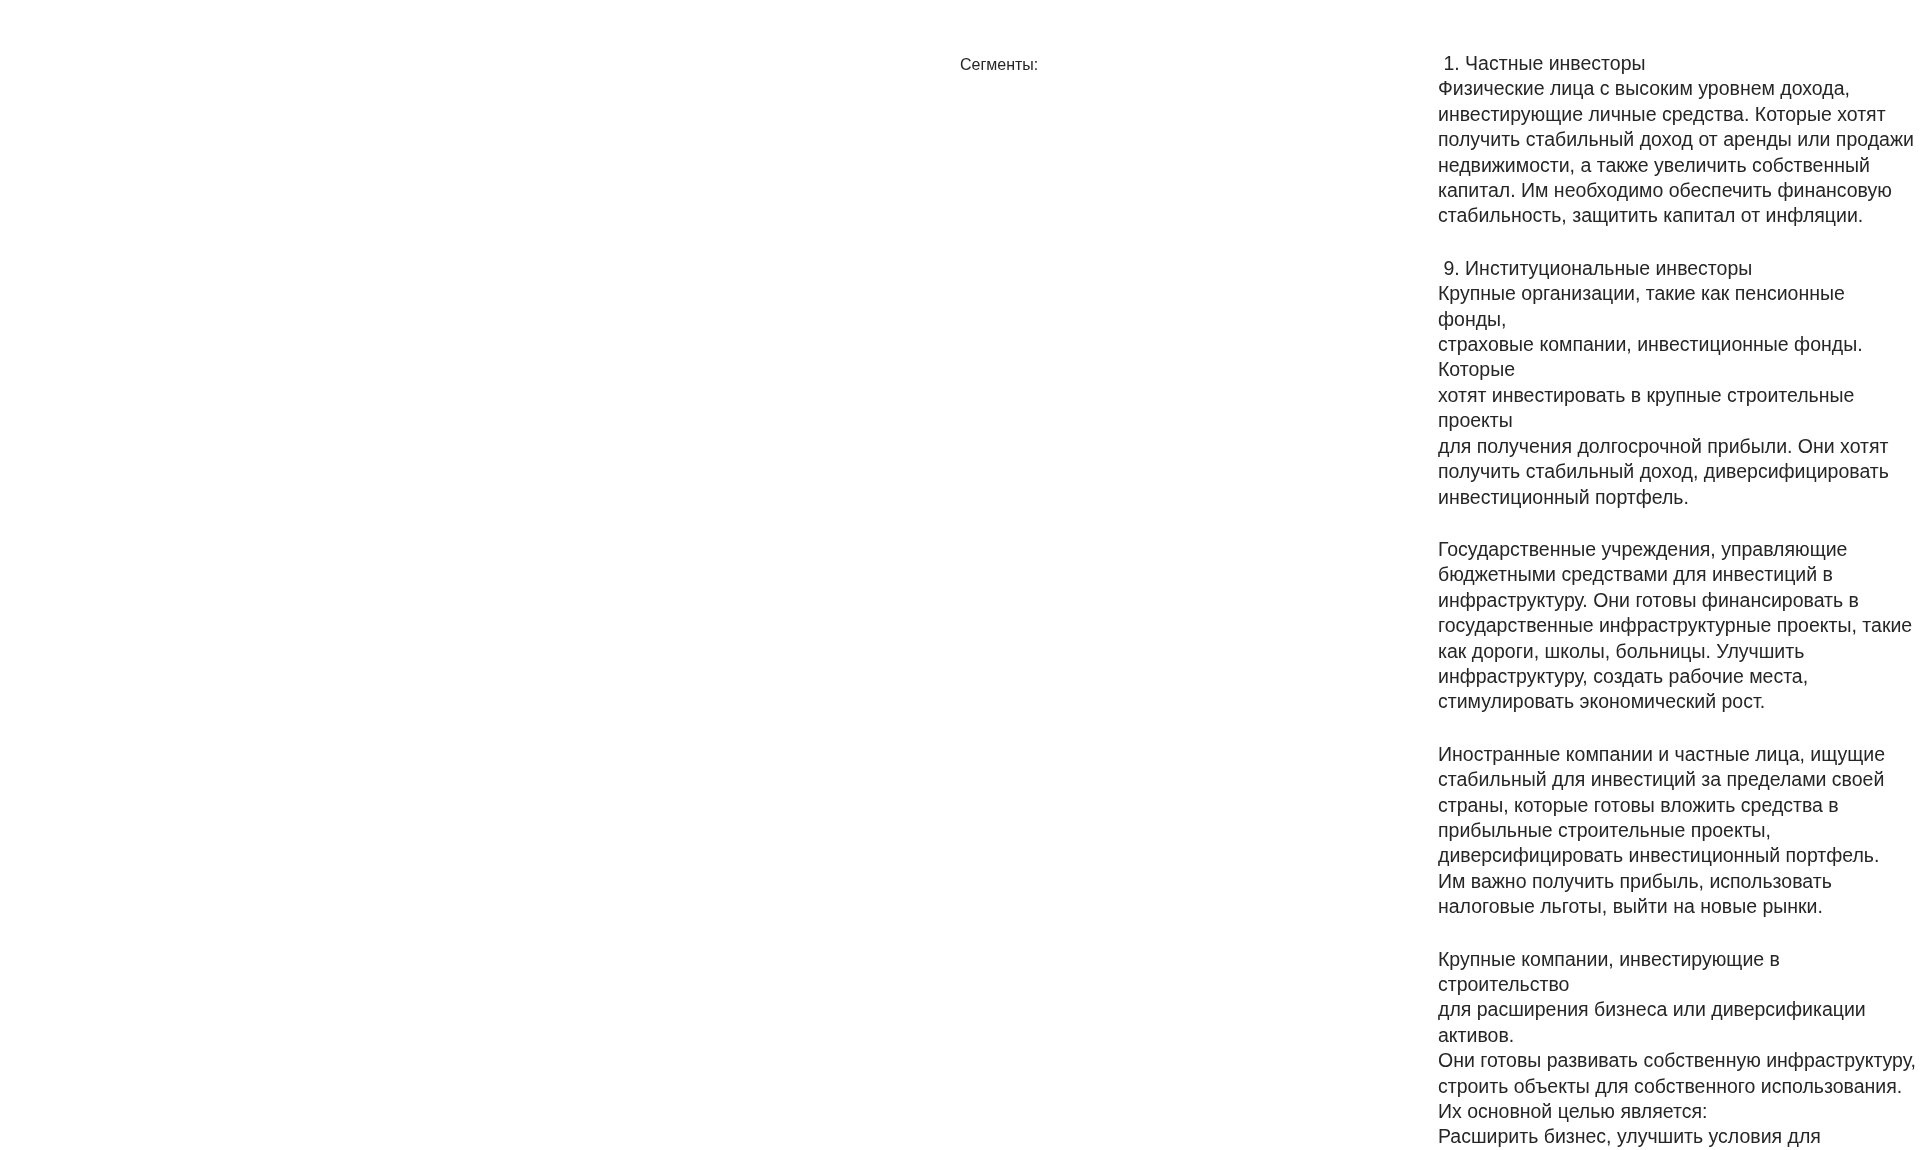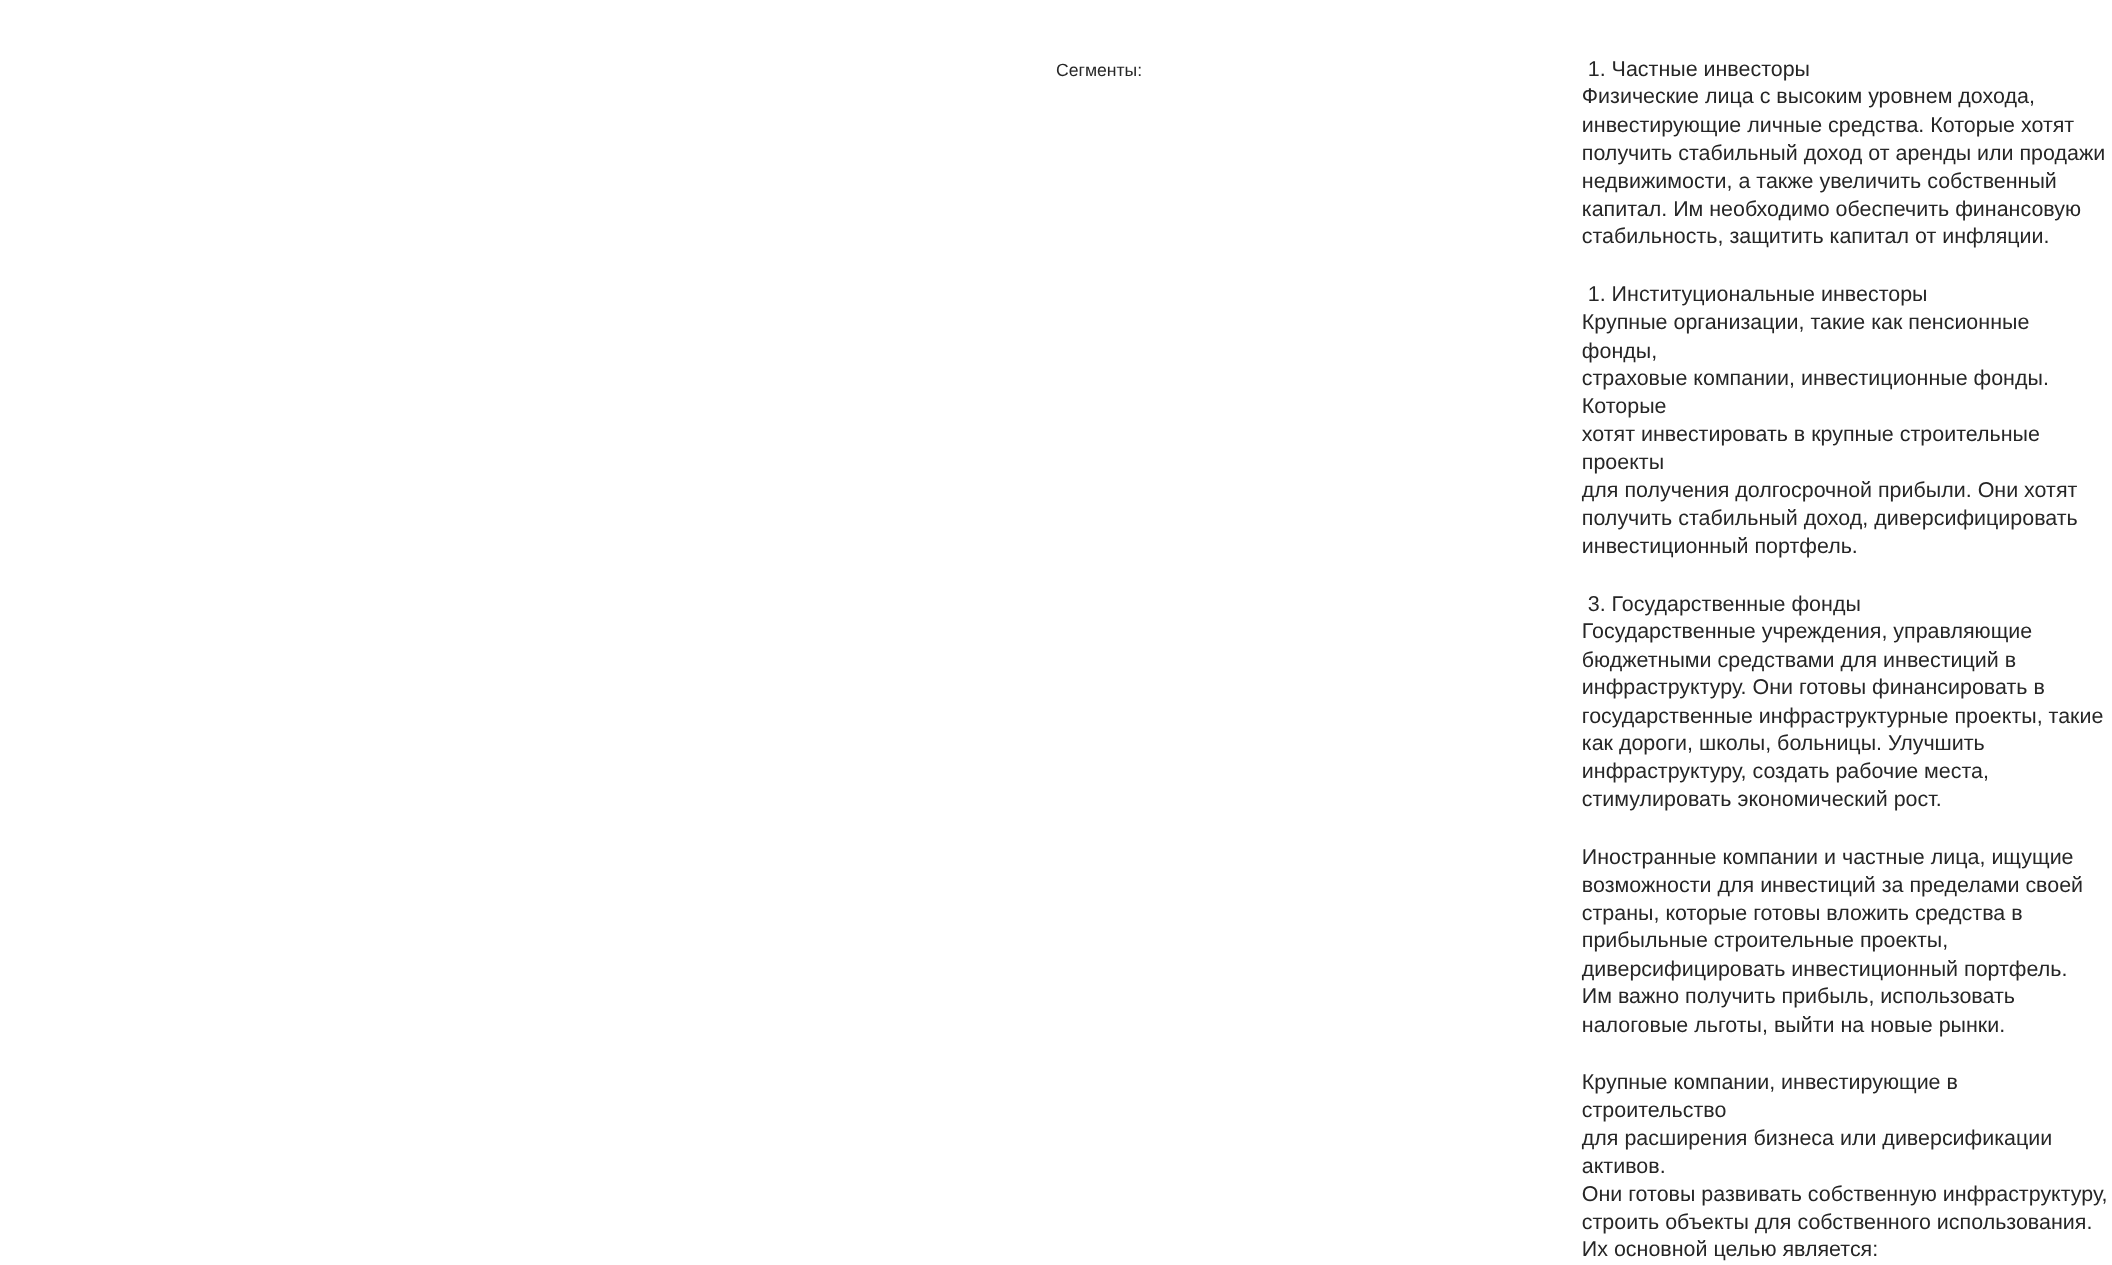--- a/index.html
+++ b/index.html
@@ -55,43 +55,42 @@
       <div class="seg-heading"> 1. Частные инвесторы</div>
       <div class="seg-body">Физические лица с высоким уровнем дохода,
 инвестирующие личные средства. Которые хотят
 получить стабильный доход от аренды или продажи
 недвижимости, а также увеличить собственный
 капитал. Им необходимо обеспечить финансовую
 стабильность, защитить капитал от инфляции.</div>
     </section>
 
     <section class="segment">
-      <div class="seg-heading"> 1. Институциональные инвесторы</div>
+      <div class="seg-heading"> 9. Институциональные инвесторы</div>
       <div class="seg-body">Крупные организации, такие как пенсионные фонды,
 страховые компании, инвестиционные фонды. Которые
 хотят инвестировать в крупные строительные проекты
 для получения долгосрочной прибыли. Они хотят
 получить стабильный доход, диверсифицировать
 инвестиционный портфель.</div>
     </section>
 
     <section class="segment">
-      <div class="seg-heading"> 3. Государственные фонды</div>
       <div class="seg-body">Государственные учреждения, управляющие
 бюджетными средствами для инвестиций в
 инфраструктуру. Они готовы финансировать в
 государственные инфраструктурные проекты, такие
 как дороги, школы, больницы. Улучшить
 инфраструктуру, создать рабочие места,
 стимулировать экономический рост.</div>
     </section>
 
     <section class="segment">
       <div class="seg-body">Иностранные компании и частные лица, ищущие
-возможности для инвестиций за пределами своей
+стабильный для инвестиций за пределами своей
 страны, которые готовы вложить средства в
 прибыльные строительные проекты,
 диверсифицировать инвестиционный портфель.
 Им важно получить прибыль, использовать
 налоговые льготы, выйти на новые рынки.</div>
     </section>
 
     <section class="segment">
       <div class="seg-body">Крупные компании, инвестирующие в строительство
 для расширения бизнеса или диверсификации активов.

